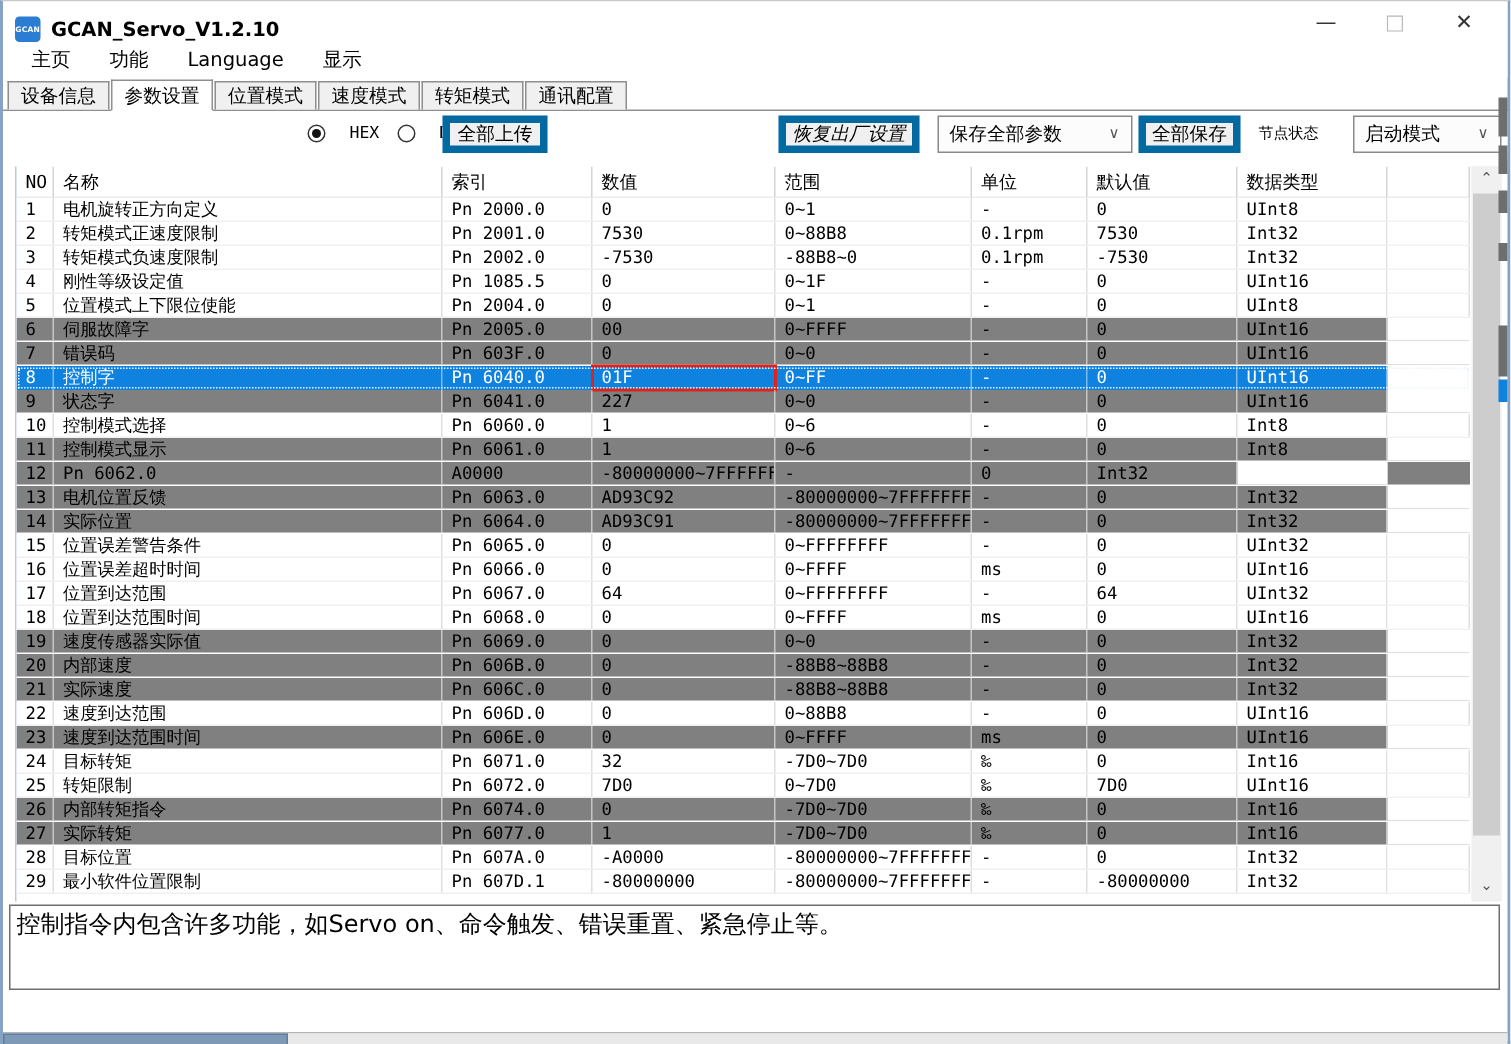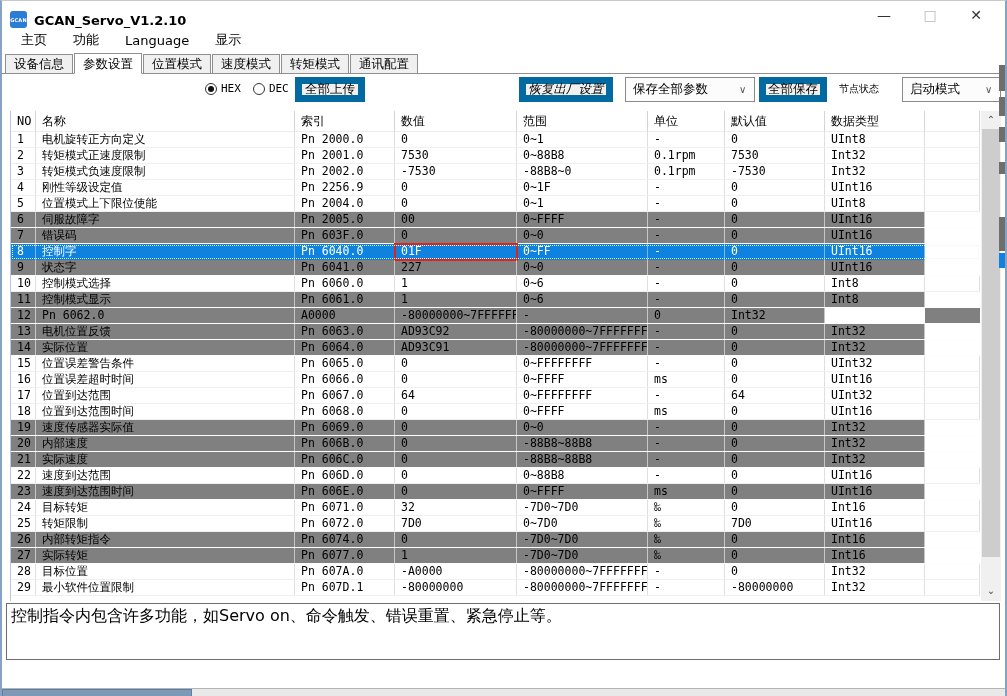--- a/index.html
+++ b/index.html
@@ -35,25 +35,25 @@
     border-bottom:1px solid #8f8f8f; display:flex; align-items:flex-end; padding-left:3px; }
   .tab { height:19px; line-height:18px; padding:0 8px; background:#f0f0f0;
     border:1px solid #8f8f8f; border-bottom:none; margin-right:1px; font-size:12.5px; }
   .tab.active { background:#fff; height:21px; line-height:20px; position:relative; top:1px;
     border-bottom:1px solid #fff; font-weight:normal; }
 
   
   .toolbar { position:absolute; left:0; right:0; top:73px; height:32px; background:#fff; }
   .radio-group { position:absolute; left:203px; top:8px; display:flex; gap:12px;
     font-family:"DejaVu Sans Mono", monospace; font-size:11px; }
-  .radio { display:flex; align-items:center; gap:4px;justify-content:center; }
+  .radio { display:flex; align-items:center; gap:16px;justify-content:center; }
   .radio-circle { width:12px; height:12px; border-radius:50%; border:1px solid #333; background:#fff;
     display:inline-flex; align-items:center; justify-content:center; }
   .radio-circle.checked::after { content:""; width:6px; height:6px; border-radius:50%; background:#111; }
-  .tb-btn { position:absolute; top:3px; height:25px; background:#f0f0f0; border:7px solid #0369a1;
+  .tb-btn { position:absolute; top:3px; height:25px; background:#f0f0f0; border:5px solid #0369a1;
     font-size:12.5px; text-align:center; display:flex; align-items:center; justify-content:center; }
   .tb-combo { position:absolute; top:3px; height:25px; background:#fcfcfc; border:1px solid #8a8a8a;
     font-size:12.5px; display:flex; align-items:center; padding-left:7px; }
   .combo-arrow { position:absolute; right:7px; top:8px; width:8px; height:8px; color:#555; font-size:10px; line-height:8px; }
   .tb-label { position:absolute; top:8px; font-size:10px; }
 
   
   .table-wrap { position:absolute; left:8px; top:110px; width:970px; height:490px;
     border-left:1px solid #b9cade; background:#fff; overflow:hidden; }
   .tgrid { display:grid; grid-template-columns:25px 259px 100px 122px 131px 77px 100px 100px 1fr; }
@@ -199,21 +199,21 @@
           <div class="c mono">-7530</div>
           <div class="c mono">-88B8~0</div>
           <div class="c mono">0.1rpm</div>
           <div class="c mono">-7530</div>
           <div class="c mono">Int32</div>
           <div class="c" style="background: rgb(255, 255, 255);"></div>
         </div>
         <div class="tgrid trow white">
           <div class="c mono">4</div>
           <div class="c">刚性等级设定值</div>
-          <div class="c mono">Pn 2256.9</div>
+          <div class="c mono">Pn 1085.5</div>
           <div class="c mono">0</div>
           <div class="c mono">0~1F</div>
           <div class="c mono">-</div>
           <div class="c mono">0</div>
           <div class="c mono">UInt16</div>
           <div class="c" style="background: rgb(255, 255, 255);"></div>
         </div>
         <div class="tgrid trow white">
           <div class="c mono">5</div>
           <div class="c">位置模式上下限位使能</div>

